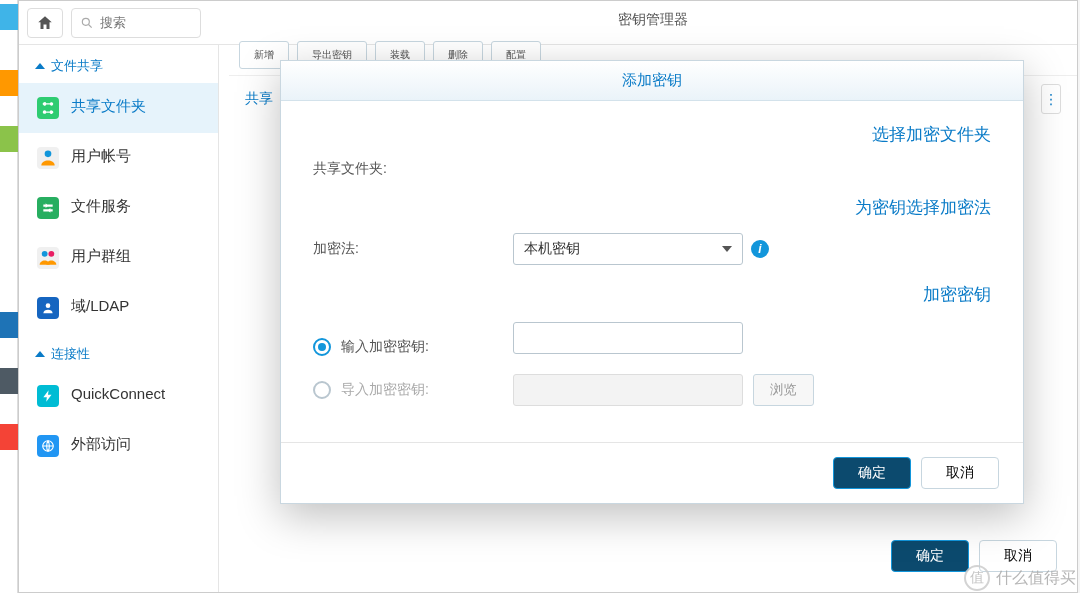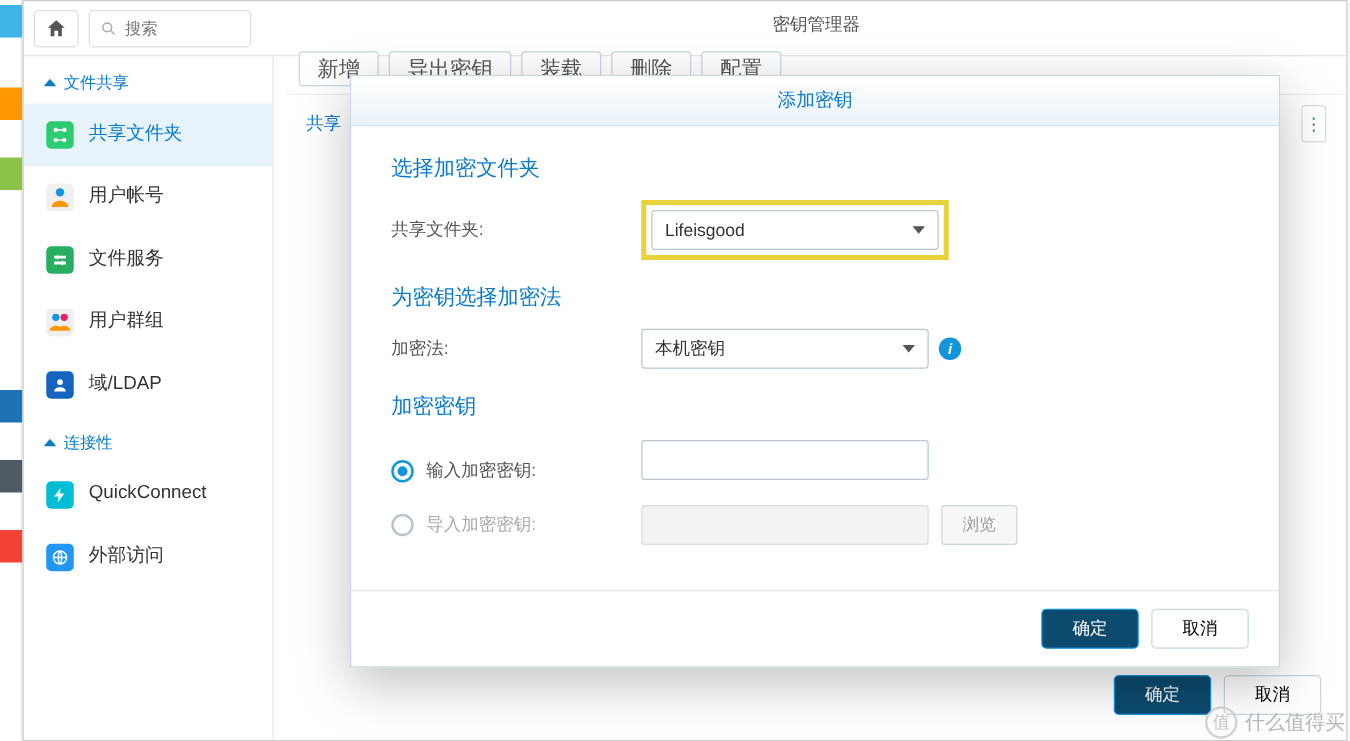--- a/index.html
+++ b/index.html
@@ -34,34 +34,34 @@
     .ic-user  { background:#f0f0f0; }
     .ic-group { background:#f0f0f0; }
     .ic-ldap  { background:#1565c0; }
     .ic-qc    { background:#00bcd4; }
     .ic-ext   { background:#2196f3; }
 
     
     .bg-window { position: absolute; left: 210px; top: 0; right: 0; bottom: 0; }
     .bgw-title { text-align: center; font-size: 14px; color: #555; padding: 10px 0 6px; }
     .bgw-toolbar { padding: 6px 10px; display: flex; gap: 8px; }
-    .tb-btn { height: 28px; padding: 0 14px; border: 1px solid #c7d6df; background: #fff; border-radius: 3px; font-size: 17px; color: #555; display: inline-flex; align-items: center; }
+    .tb-btn { height: 28px; padding: 0 14px; border: 1px solid #c7d6df; background: #fff; border-radius: 3px; font-size: 10px; color: #555; display: inline-flex; align-items: center; }
     .bgw-sub { padding: 8px 16px; color: #0a7bc7; font-size: 14px; border-top: 1px solid #eee; display:flex; justify-content:space-between; align-items:center;}
     .more-dots { width:20px; height:30px; border:1px solid #ddd; border-radius:3px; display:flex;align-items:center;justify-content:center;color:#0a7bc7;cursor:pointer;}
 
     .bgw-footer { position: absolute; right: 20px; bottom: 20px; display: flex; gap: 10px; }
     .btn { height: 32px; padding: 0 24px; border-radius: 4px; font-size: 14px; border: 1px solid #c7d6df; background: #fff; cursor: pointer; }
     .btn-primary { background: #0c4a6e; color: #fff; border-color: #1296db; }
 
     
     .modal-mask { position: absolute; inset: 0; }
     .modal { position: absolute; left: 280px; top: 60px; width: 744px; background: #fff; border: 1px solid #c9d7e0; box-shadow: 0 12px 40px rgba(0,0,0,0.25); }
     .modal-title { background: linear-gradient(#fff, #eaf3f9); border-bottom: 1px solid #d3e2eb; text-align: center; color: #0a7bc7; font-size: 15px; padding: 10px 0; }
     .modal-body { padding: 18px 32px 8px; }
-    .sect-title { color: #0a7bc7; font-size: 17px; margin: 4px 0 14px; }
+    .sect-title { color: #0a7bc7; font-size: 17px; margin: 4px 0 14px; text-align: right; }
     .form-row { display: flex; align-items: center; margin-bottom: 18px; }
     .form-label { width: 200px; color: #555; }
     .select { width: 230px; height: 32px; border: 1px solid #b9c6cf; border-radius: 3px; background: #fff; display: flex; align-items: center; justify-content: space-between; padding: 0 10px; cursor: pointer; }
     .highlight-box { padding: 4px; border: 4px solid #e8d23a; display: inline-block; }
     .info-i { width:18px;height:18px;border-radius:50%;background:#1296db;color:#fff;font-size:12px;display:inline-flex;align-items:center;justify-content:center;margin-left:8px;font-style:italic;font-weight:bold; }
 
     .radio { width: 18px; height: 18px; border: 2px solid #b9c6cf; border-radius: 50%; display: inline-flex; align-items: center; justify-content: center; margin-right: 10px; }
     .radio.checked { border-color: #1296db; }
     .radio.checked::after { content:''; width:8px;height:8px;border-radius:50%;background:#1296db; }
     .text-input { width: 230px; height: 32px; border: 1px solid #b9c6cf; border-radius: 3px; background: #fff; }
@@ -199,26 +199,20 @@
 </div>
 
 <div class="modal-mask">
   <div class="modal">
     <div class="modal-title">添加密钥</div>
     <div class="modal-body">
 
       <div class="sect-title">选择加密文件夹</div>
       <div class="form-row">
         <div class="form-label">共享文件夹:</div>
-        <span class="highlight-box">
-          <div class="select">
-            <span>Lifeisgood</span>
-            <span class="chev"></span>
-          </div>
-        </span>
       </div>
 
       <div class="sect-title">为密钥选择加密法</div>
       <div class="form-row">
         <div class="form-label">加密法:</div>
         <div class="select">
           <span>本机密钥</span>
           <span class="chev"></span>
         </div>
         <span class="info-i">i</span>

